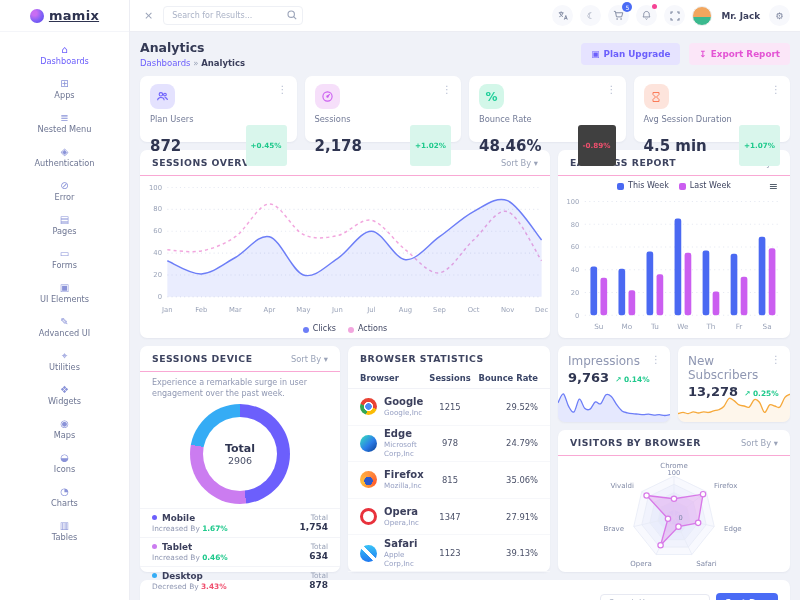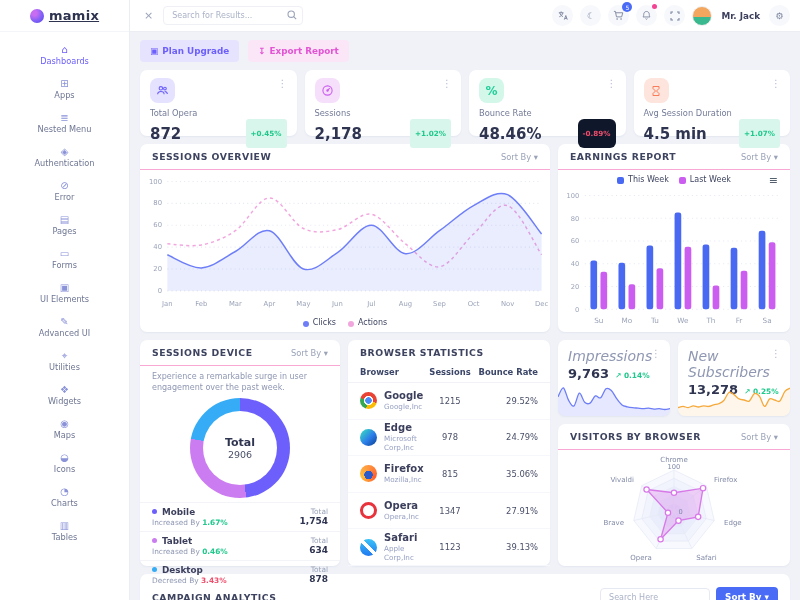--- a/index.html
+++ b/index.html
@@ -48,23 +48,23 @@
   .stat-card{position:relative;padding:8px 10px;height:66px;}
   .tile{width:25px;height:25px;border-radius:8px;display:flex;align-items:center;justify-content:center;font-weight:bold;}
   .tile.t-indigo{background:#e4e2fe;color:#6c5ffc;}
   .tile.t-purple{background:#f6dffa;color:#cb5ef0;}
   .tile.t-green{background:#d3f7e9;color:#21ce9a;}
   .tile.t-orange{background:#fde4dc;color:#fb7b58;}
   .dots{position:absolute;top:8px;right:9px;color:#b6bdd1;font-size:10px;cursor:pointer;}
   .stat-label{font-size:8.3px;color:#737b97;margin-top:5px;}
   .stat-line{display:flex;justify-content:space-between;align-items:center;margin-top:1px;}
   .stat-value{font-size:15px;font-weight:bold;color:#2f3551;}
-  .badge{font-size:7.2px;font-weight:bold;border-radius:3px;padding:10px 5px;}
+  .badge{font-size:7.2px;font-weight:bold;border-radius:3px;padding:16px 5px;}
   .badge.up{background:#d9f6ec;color:#1fc98c;}
-  .badge.down{background:#0f172a;color:#f0506e;border-radius:6px;}
+  .badge.down{background:#404040;color:#f0506e;}
   
   .chart-row{display:flex;gap:8px;margin-top:8px;height:188px;}
   .sessions-card{flex:1;display:flex;flex-direction:column;}
   .earnings-card{width:232px;display:flex;flex-direction:column;}
   .legend-row{display:flex;justify-content:center;align-items:center;gap:12px;padding:3px 0 5px;}
   .lg-item{display:flex;align-items:flex-end;gap:4px;font-size:8px;color:#3e4460;}
   .lg-dot{width:6px;height:6px;border-radius:50%;}
   .lg-sq{width:7px;height:7px;border-radius:2px;}
   .earn-legend{display:flex;align-items:center;justify-content:center;gap:10px;padding:5px 10px 0;position:relative;}
   .earn-menu{position:absolute;right:12px;top:4px;color:#55606e;font-size:11px;cursor:pointer;}
@@ -98,21 +98,21 @@
   .ic-chrome{background:radial-gradient(circle,#4a8cf7 0 26%,#fff 27% 37%,rgba(0,0,0,0) 38%),conic-gradient(#e94335 0 30%,#fbbc05 30% 55%,#34a853 55% 80%,#e94335 80% 100%);}
   .ic-edge{background:linear-gradient(135deg,#35d2c4 10%,#2b7de9 55%,#0a3e8f);}
   .ic-firefox{background:radial-gradient(circle at 50% 58%,#2b5acc 0 32%,rgba(0,0,0,0) 33%),conic-gradient(#ff9640,#ff5f2e,#ffbe3d,#ff9640);}
   .ic-opera{background:#fff;border:3px solid #e8323c;}
   .ic-safari{background:linear-gradient(45deg,rgba(0,0,0,0) 44%,#fff 44% 56%,rgba(0,0,0,0) 56%),linear-gradient(180deg,#39c3f7,#1f78f0);}
   .ic-uc{background:radial-gradient(circle at 35% 32%,#ffc06a 0 25%,#ff8c1a 70%,#e86e00);}
   
   .right-col{width:232px;display:flex;flex-direction:column;gap:8px;}
   .mini-row{display:flex;gap:8px;height:84px;}
   .mini-card{flex:1;position:relative;padding:8px 10px 0;overflow:hidden;}
-  .mini-label{font-size:14px;color:#8f97b2;font-style:italic;}
+  .mini-label{font-size:12px;color:#8f97b2;}
   .mini-line{display:flex;align-items:baseline;gap:6px;margin-top:2px;}
   .mini-value{font-size:13px;font-weight:bold;color:#2f3551;}
   .mini-delta{font-size:7.4px;font-weight:bold;color:#1fc98c;}
   .mini-spark{position:absolute;left:0;right:0;bottom:0;height:34px;width:100%;}
   .radar-card{flex:1;display:flex;flex-direction:column;}
   
   .campaign{margin-top:8px;padding:8px 12px;display:flex;align-items:center;justify-content:space-between;height:46px;}
   .camp-right{display:flex;align-items:center;gap:6px;}
   .camp-input{width:110px;height:19px;border:1px solid #e7e9f2;border-radius:4px;font-size:8px;padding:0 8px;outline:none;font-family:inherit;color:#5b6377;}
   .camp-input::placeholder{color:#aab2c6;}
@@ -231,20 +231,28 @@
     <span class="avatar"></span>
     <span class="user-name">Mr. Jack</span>
     <span class="tb-circ">⚙</span>
   </div>
 </header>
 
 <main class="content">
 
   <div class="page-head">
     <div>
+      <div class="page-title">Analytics</div>
+      <div class="crumb">
+        <span class="root">Dashboards</span>
+        <span>»</span>
+        <span class="cur">Analytics</span>
+      </div>
+    </div>
+    <div>
       <button class="btn btn-upgrade">
           <span>▣</span>
           <span>Plan Upgrade</span>
         </button>
       <button class="btn btn-export">
           <span>↧</span>
           <span>Export Report</span>
         </button>
     </div>
   </div>
@@ -253,21 +261,21 @@
     <div class="card stat-card">
       <div class="tile t-indigo">
         <svg width="13" height="13" viewBox="0 0 24 24" fill="none" stroke="currentColor" stroke-width="2">
             <circle cx="9" cy="8" r="3.2"></circle>
             <path d="M3 19c0-3.2 2.8-5.2 6-5.2s6 2 6 5.2"></path>
             <circle cx="16.5" cy="8.5" r="2.5"></circle>
             <path d="M16 13.7c2.7.3 5 2.1 5 4.8"></path>
           </svg>
       </div>
       <span class="dots">⋮</span>
-      <div class="stat-label">Total Opera</div>
+      <div class="stat-label">Plan Users</div>
       <div class="stat-line">
           <span class="stat-value">872</span>
           <span class="badge stat-badge up">+0.45%</span>
         </div>
     </div>
     <div class="card stat-card">
       <div class="tile t-purple">
         <svg width="13" height="13" viewBox="0 0 24 24" fill="none" stroke="currentColor" stroke-width="2">
             <circle cx="12" cy="12" r="8.5"></circle>
             <path d="M12 12l4.2-4.2"></path>

